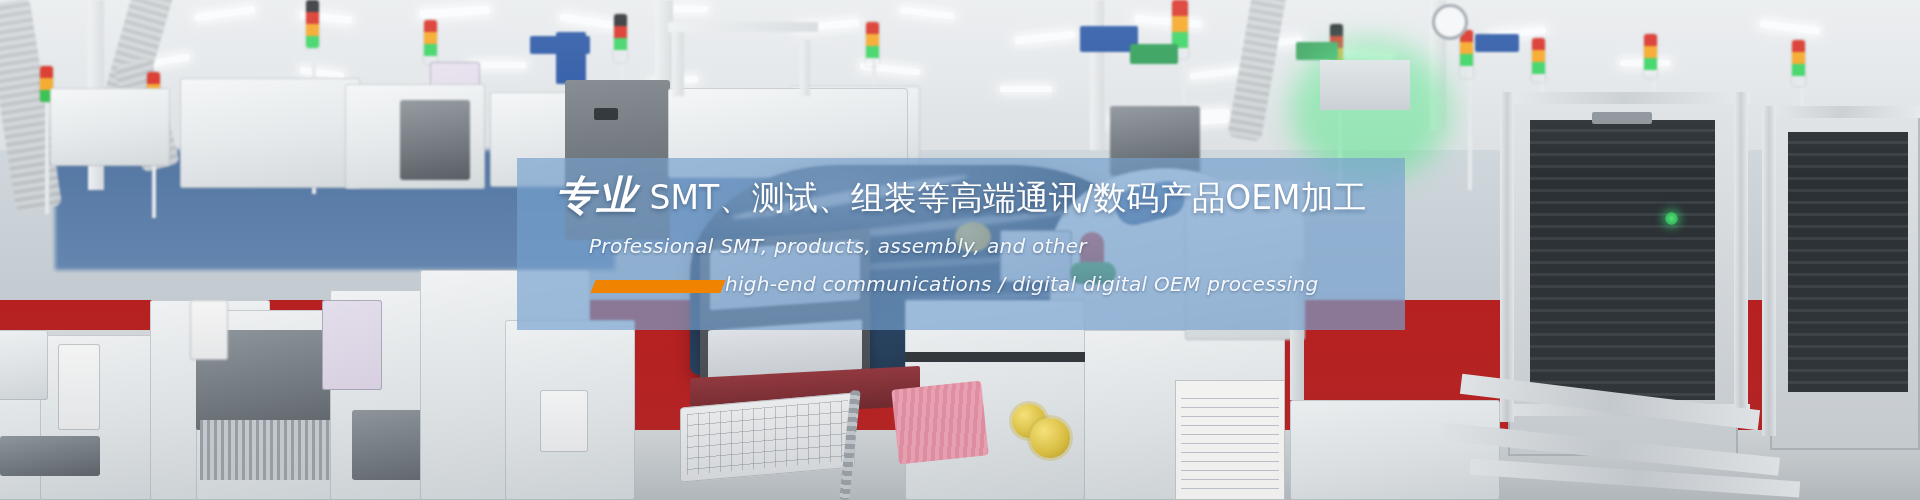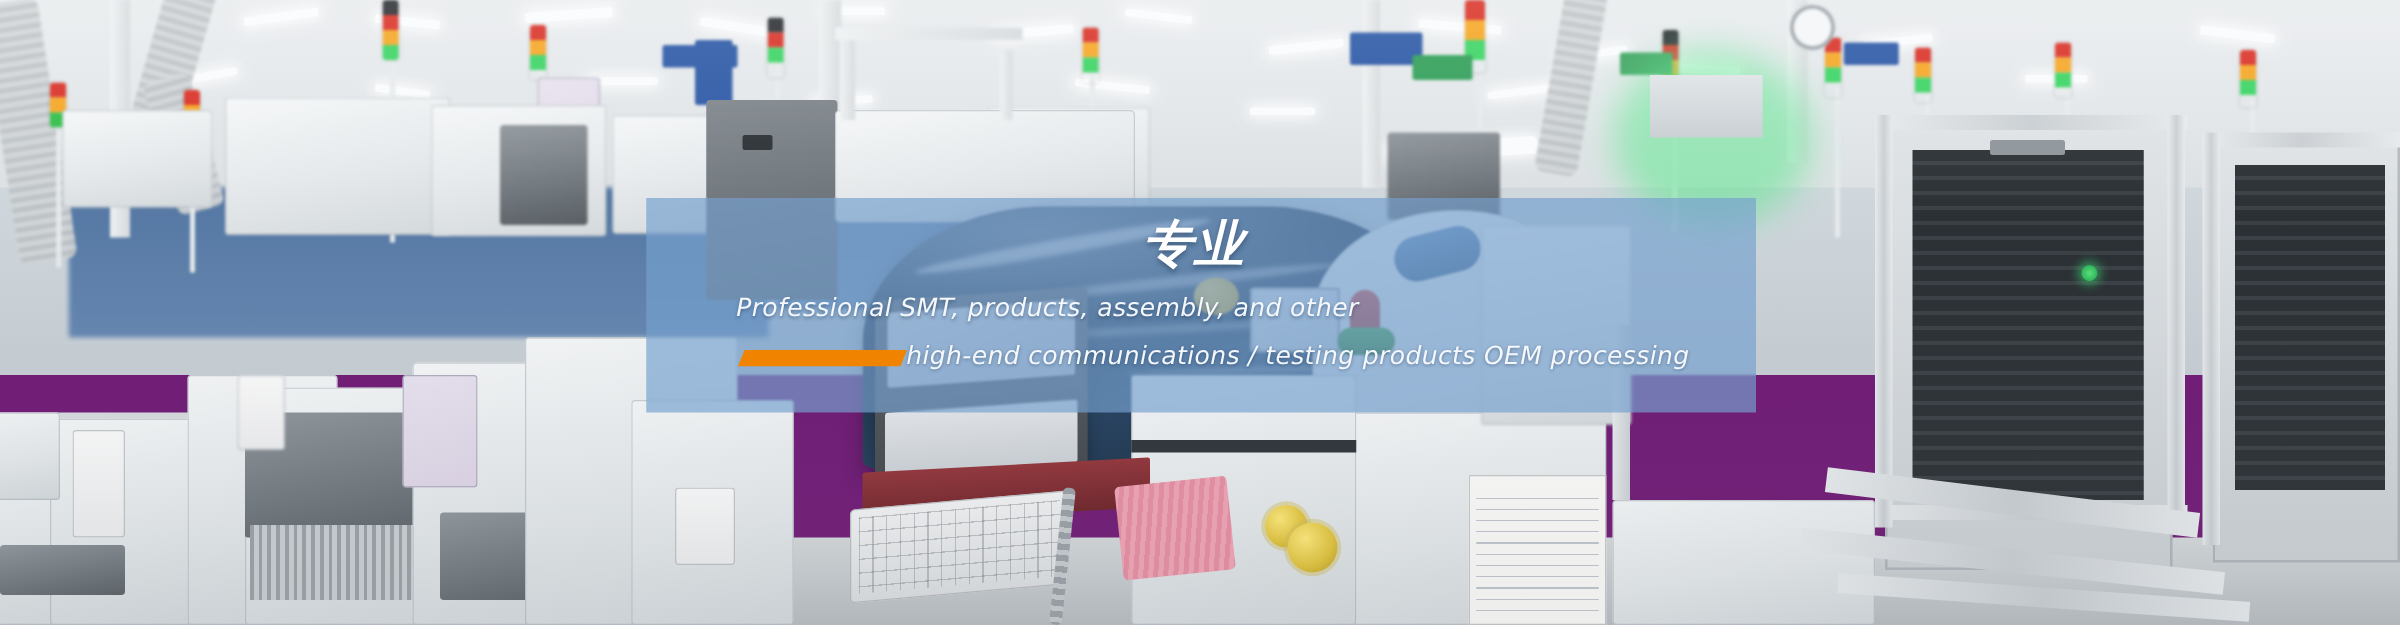--- a/index.html
+++ b/index.html
@@ -3,21 +3,21 @@
 <meta charset="utf-8">
 <style>
   html,body{margin:0;padding:0;background:#fff;}
   body{font-family:"Liberation Sans","DejaVu Sans",sans-serif;}
 
   .banner{
     position:relative;
     width:1920px;
     height:500px;
     overflow:hidden;
-    background:#701a75;
+    background:#b91c1c;
   }
 
   
   .photo{position:absolute;inset:0;overflow:hidden;}
 
   
   .ceiling{
     position:absolute;left:0;top:0;width:100%;height:200px;
     background:
       linear-gradient(180deg,#e9ecee 0%,#e3e7ea 38%,#dfe3e6 60%,#d8dcdf 100%);
@@ -464,22 +464,23 @@
     <div style="position:absolute;left:1320px;top:60px;width:90px;height:50px;background:linear-gradient(180deg,#dfe4e7,#c7ced2);"></div>
     <div style="position:absolute;left:1290px;top:260px;width:14px;height:140px;background:linear-gradient(90deg,#e6eaec,#cbd0d4);"></div>
 
     <div style="position:absolute;inset:0;background:linear-gradient(180deg,rgba(255,255,255,.14),rgba(255,255,255,0) 35%,rgba(120,130,140,.10));pointer-events:none;"></div>
   </div>
 
   <div class="overlay">
 
     <div class="headline">
       <span class="hl-strong">专业</span>
+      <span class="hl-rest">SMT、测试、组装等高端通讯/数码产品OEM加工</span>
     </div>
 
     <div class="sub1">Professional SMT, products, assembly, and other</div>
 
     <div class="accentbar"></div>
 
-    <div class="sub2">high-end communications / testing products OEM processing</div>
+    <div class="sub2">high-end communications / digital digital OEM processing</div>
   </div>
 
 </div>
 
 </body></html>

